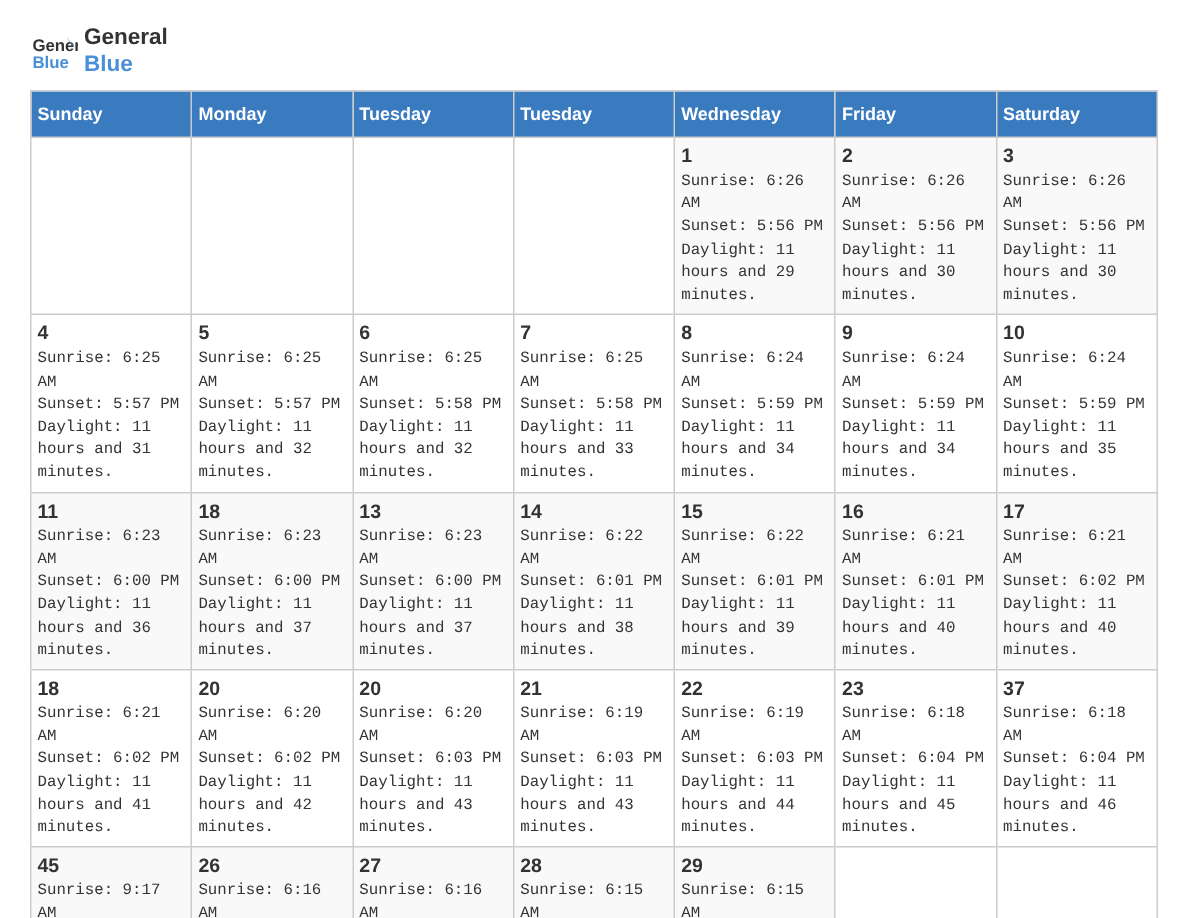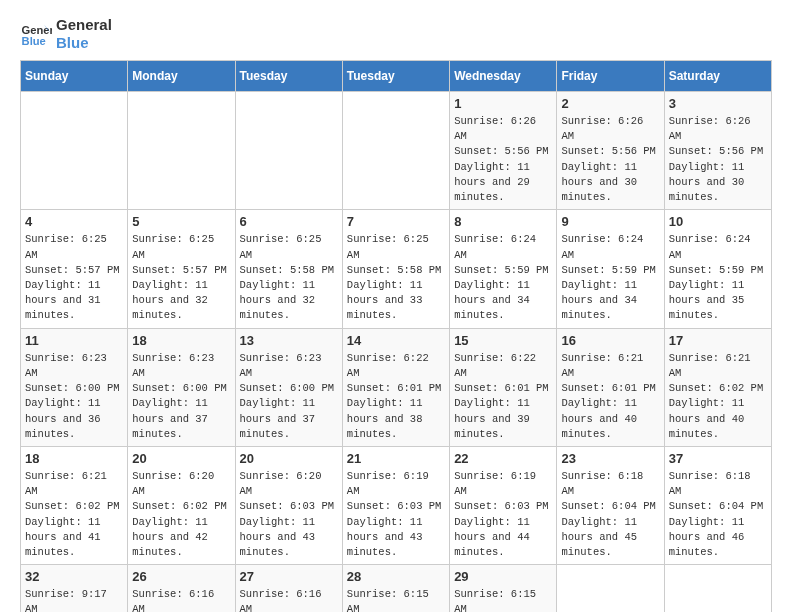--- a/index.html
+++ b/index.html
@@ -265,21 +265,21 @@
         </td>
         <td>
           <span class="day-number">37</span>
           <div class="day-info" style="white-space: pre-line;">Sunrise: 6:18 AM
 Sunset: 6:04 PM
 Daylight: 11 hours and 46 minutes.</div>
         </td>
       </tr>
       <tr>
         <td>
-          <span class="day-number">32</span>
+          <span class="day-number">45</span>
           <div class="day-info" style="white-space: pre-line;">Sunrise: 9:17 AM
 Sunset: 6:04 PM
 Daylight: 11 hours and 47 minutes.</div>
         </td>
         <td>
           <span class="day-number">26</span>
           <div class="day-info" style="white-space: pre-line;">Sunrise: 6:16 AM
 Sunset: 6:04 PM
 Daylight: 11 hours and 47 minutes.</div>
         </td>

